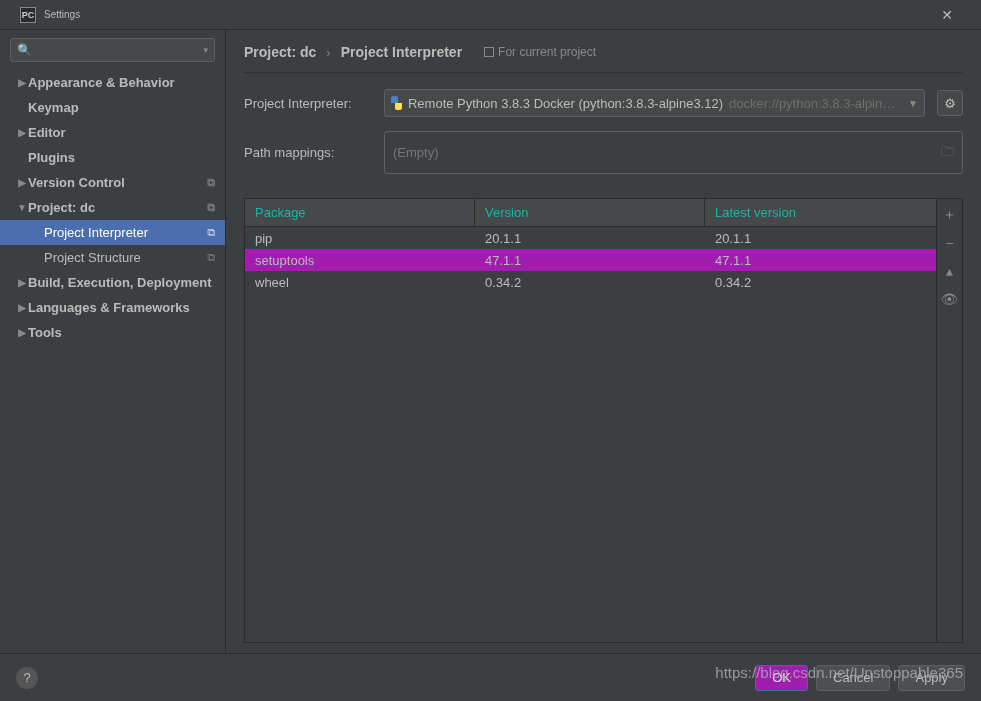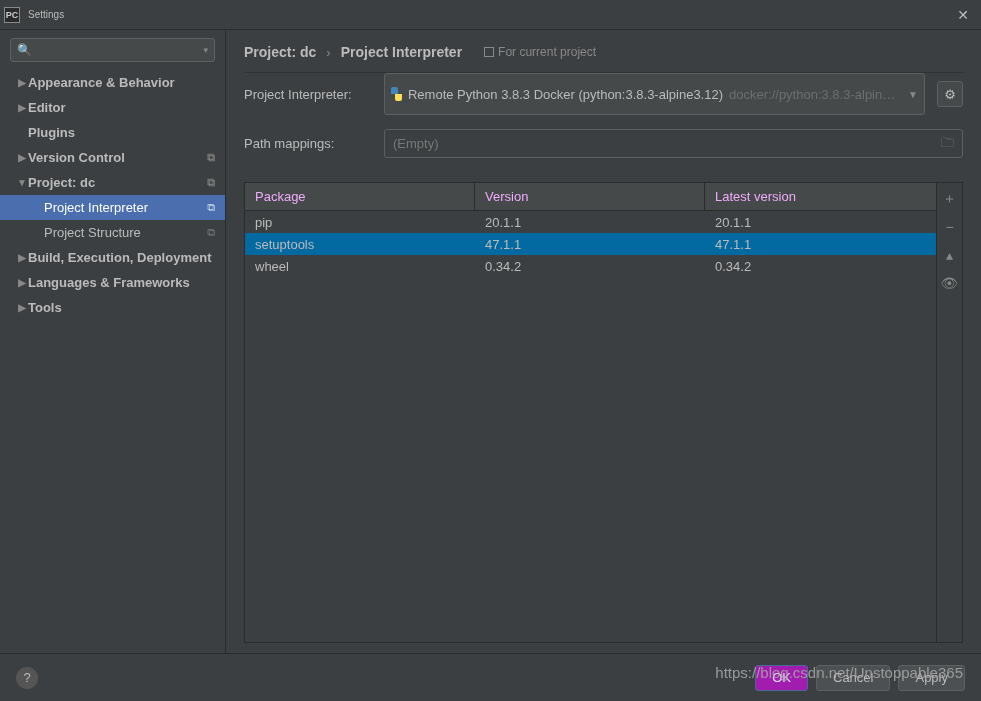--- a/index.html
+++ b/index.html
@@ -10,21 +10,21 @@
     font-size: 13px;
     color: #bbbbbb;
     overflow: hidden;
     position: relative;
   }
   .titlebar {
     height: 30px;
     background: #3c3f41;
     border-bottom: 1px solid #2b2b2b;
     display: flex; align-items: center;
-    padding: 0 4px;
+    padding: 0 20px;
     justify-content: space-between;
   }
   .titlebar-left { display:flex; align-items:center; gap:8px; }
   .app-logo {
     width:16px; height:16px;
     display:inline-flex; align-items:center; justify-content:center;
     border:1px solid #888; font-size:9px; color:#ccc; font-weight:bold;
     background:#2b2b2b;
   }
   .title-text { font-size:10px; color:#bbbbbb; }
@@ -90,29 +90,29 @@
   .breadcrumb {
     display:flex; align-items:center; gap:10px;
     padding-bottom:12px;
     border-bottom:1px solid #323232;
   }
   .breadcrumb .strong { font-weight:bold; color:#bbbbbb; font-size:14px; }
   .breadcrumb .sep { color:#888; }
   .scope-badge { display:flex; align-items:center; gap:4px; color:#888; font-size:12px; margin-left:12px;}
   .scope-badge .sq { width:10px; height:10px; border:1px solid #888; display:inline-block;}
 
-  .form-rows { }
+  .form-rows { margin-top:16px; }
   .form-row {
     display:flex; align-items:center; gap:12px;
     margin-bottom:14px;
   }
   .form-label { width:128px; color:#bbbbbb; font-size:13px; }
   .combo {
     flex:1;
-    height:42px;
+    height:28px;
     background:#45494a;
     border:1px solid #5e6060;
     border-radius:3px;
     display:flex; align-items:center;
     padding:0 6px;
     gap:6px;
     overflow:hidden;
     cursor:pointer;
   }
   .combo .py-icon {
@@ -126,21 +126,21 @@
   }
   .combo .main-text { color:#bbb; white-space:nowrap; }
   .combo .dim-text { color:#6e6e6e; white-space:nowrap; overflow:hidden; text-overflow:ellipsis; }
   .combo .caret-down { margin-left:auto; color:#888; font-size:10px; }
   .gear-btn {
     width:26px; height:26px; border:1px solid #5e6060; background:#45494a;
     border-radius:3px; display:flex; align-items:center; justify-content:center;
     color:#bbb; cursor:pointer;
   }
   .path-box {
-    flex:1; height:29px;
+    flex:1; height:43px;
     border:1px solid #5e6060; border-radius:3px;
     background:#3c3f41;
     display:flex; align-items:center; padding:0 8px;
     color:#777;
   }
   .path-box .folder-icon { margin-left:auto; color:#777; cursor:pointer; }
 
   .table-wrap {
     margin-top:10px;
     flex:1;
@@ -148,31 +148,31 @@
     border:1px solid #2b2b2b;
     background:#3c3f41;
   }
   .pkg-table { flex:1; }
   .table-head {
     display:flex;
     background:#45494a;
     border-bottom:1px solid #2b2b2b;
   }
   .th {
-    padding:6px 10px; color:#f0abfc; font-size:13px; font-weight:normal;
+    padding:6px 10px; color:#14b8a6; font-size:13px; font-weight:normal;
     border-right:1px solid #2b2b2b;
   }
   .th:last-child { border-right:none; }
   .col1 { flex:0 0 230px; }
   .col2 { flex:0 0 230px; }
   .col3 { flex:1; }
   .tbody .tr {
     display:flex; height:22px; align-items:center;
   }
-  .tbody .tr.alt { background:#0369a1; }
+  .tbody .tr.alt { background:#a21caf; }
   .td { padding:2px 10px; color:#bbb; font-size:13px; }
   .side-toolbar {
     width:26px;
     background:#3c3f41;
     border-left:1px solid #2b2b2b;
     display:flex; flex-direction:column; align-items:center;
     gap:8px; padding:6px 0;
   }
   .tool-btn {
     width:20px; height:20px;
@@ -226,20 +226,24 @@
       <div class="search-box">
         <span class="magnifier-icon">🔍</span>
         <input type="text" placeholder="" style="">
         <span class="magnifier-icon" style="font-size:9px;">▾</span>
       </div>
     </div>
 
     <div class="tree-item bold">
       <span class="caret">▶</span>
       <span>Appearance &amp; Behavior</span>
+    </div>
+    <div class="tree-item bold">
+      <span class="caret"></span>
+      <span>Keymap</span>
     </div>
     <div class="tree-item bold">
       <span class="caret">▶</span>
       <span>Editor</span>
     </div>
     <div class="tree-item bold">
       <span class="caret"></span>
       <span>Plugins</span>
     </div>
     <div class="tree-item bold">

